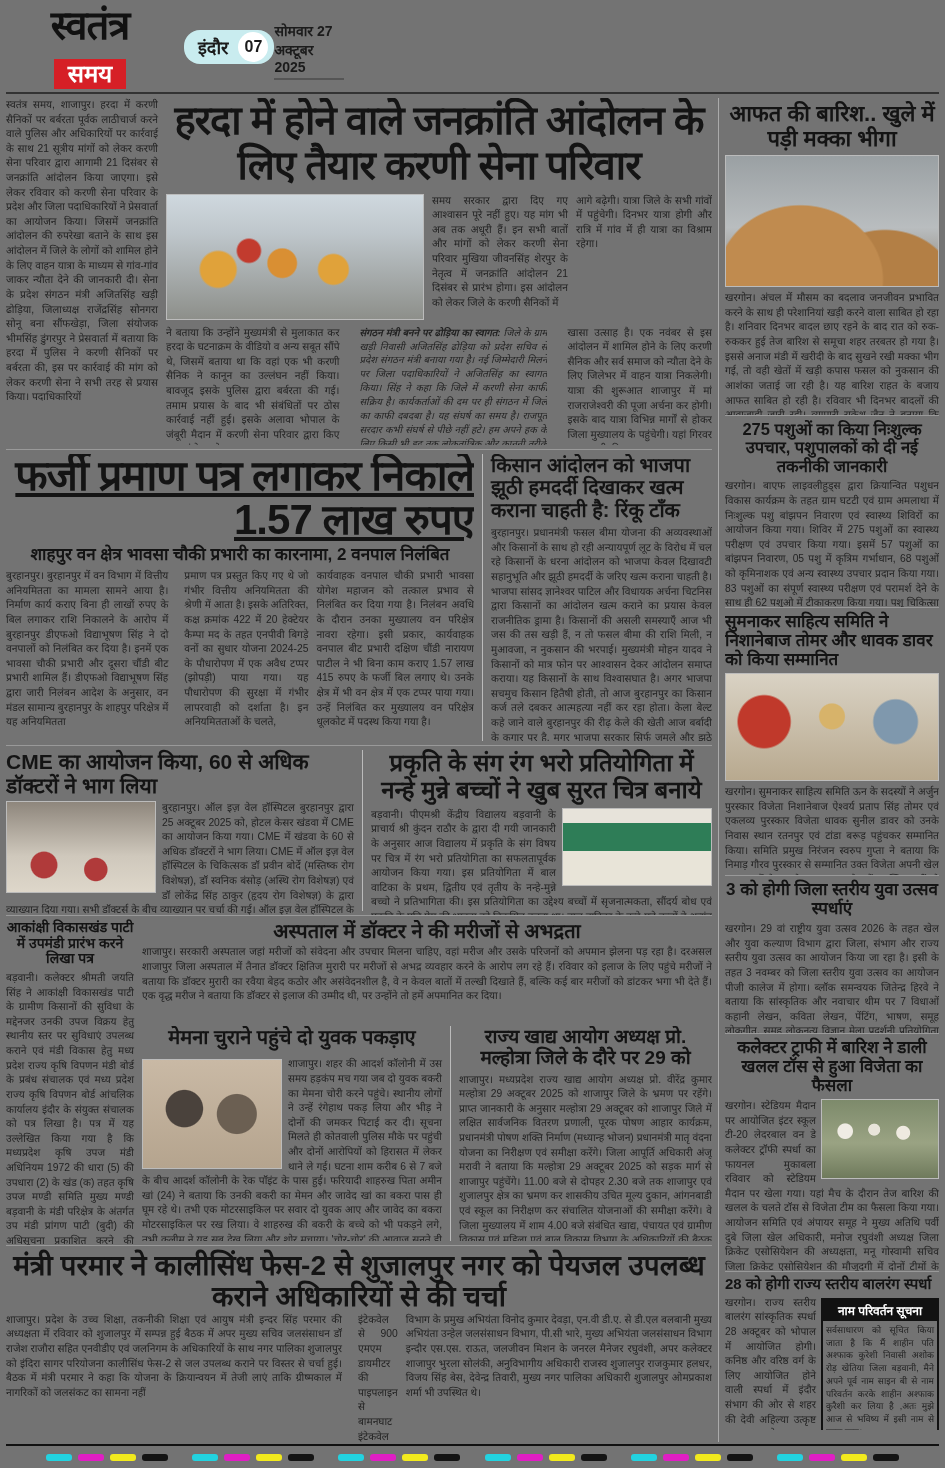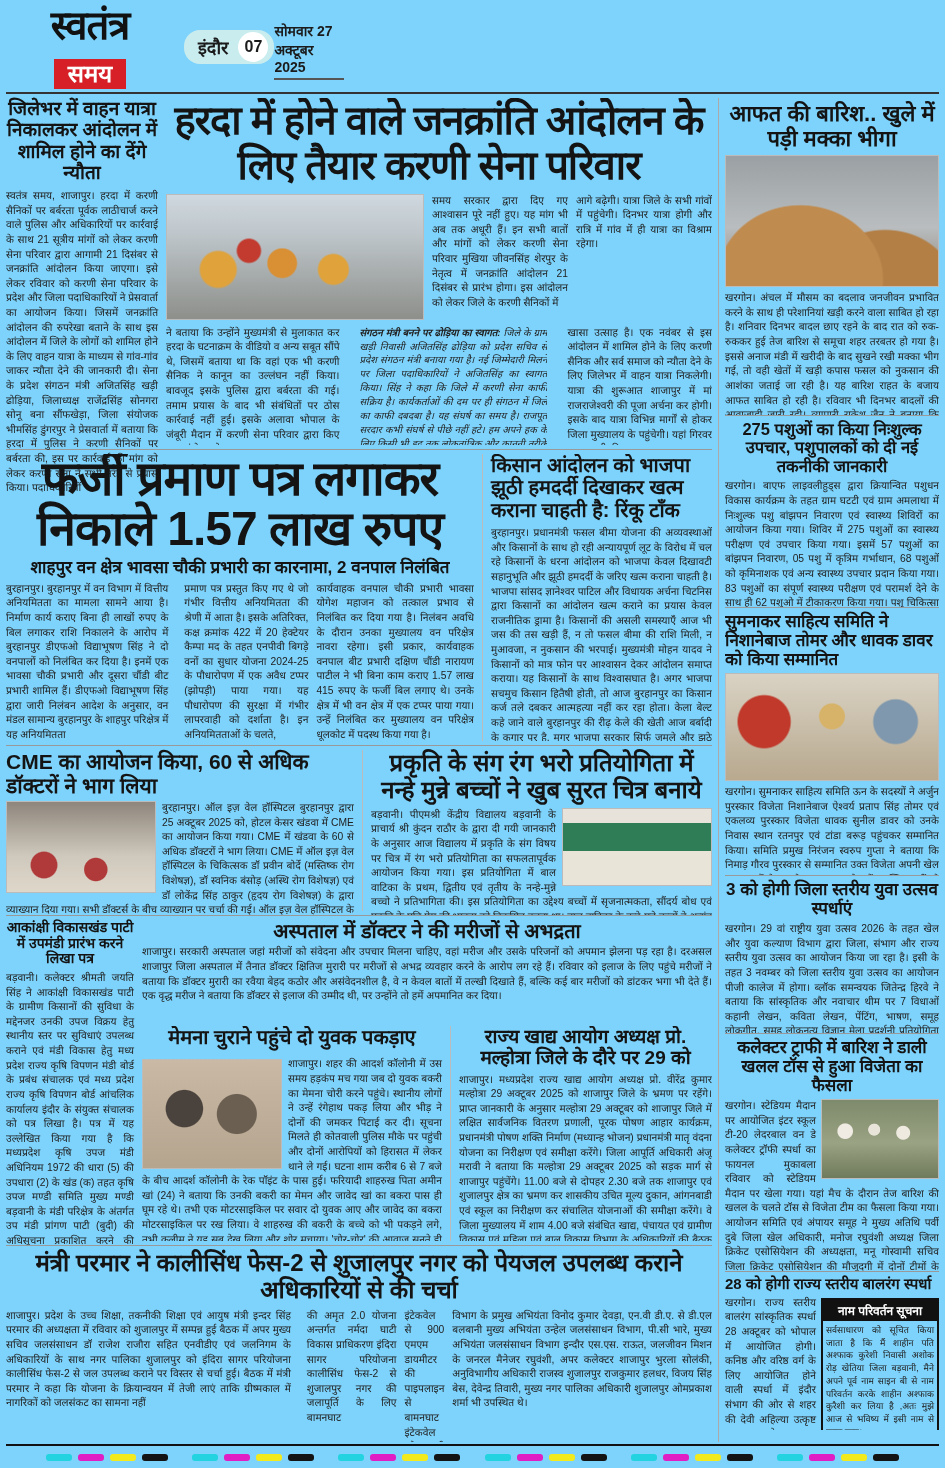--- a/index.html
+++ b/index.html
@@ -1,18 +1,18 @@
 <!DOCTYPE html>
 <html lang="hi"><head>
 <meta charset="utf-8">
 <style>
   * { box-sizing: border-box; margin: 0; padding: 0; }
   html,body { width: 945px; background:#fff; }
   body { font-family:"Liberation Sans","DejaVu Sans",sans-serif; color:#1b1b1b; }
-  .page { width:945px; height:1468px; overflow:hidden; background:#7dd3fc; position:relative; padding:4px 6px 0 6px; }
+  .page { width:945px; height:1468px; overflow:hidden; background:#737373; position:relative; padding:4px 6px 0 6px; }
 
   
   .masthead { display:flex; align-items:stretch; height:86px; gap:10px; }
   .logo { width:168px; display:flex; flex-direction:column; align-items:center; justify-content:center; }
   .logo-top { font-size:40px; font-weight:800; letter-spacing:-1px; color:#111; line-height:1; }
   .logo-bottom { background:#d61f26; color:#fff; font-weight:800; font-size:24px; padding:1px 14px; margin-top:14px; line-height:1.2; }
   .mast-center { flex:1; display:flex; flex-direction:column; justify-content:center; }
   .region-strip { background:#efefef; font-weight:800; font-size:30px; text-align:center; padding:4px 2px; color:#141414; line-height:1.15; }
   .epaper-bar { margin:6px auto 0 auto; width:360px; background:#e6e6e6; display:flex; align-items:center; height:22px; border-bottom:1px solid #777; }
   .epaper-badge { background:#22d3de; color:#fff; font-weight:800; font-size:12px; padding:2px 10px; }
@@ -74,21 +74,21 @@
   .invite { width:152px; }
   .invite h2 { font-size:19px; text-align:center; margin-bottom:6px; }
   .main-art { flex:1; overflow:hidden; }
   .main-art h1 { font-size:40px; text-align:center; letter-spacing:-1px; margin-bottom:6px; }
   .main-row { display:flex; gap:8px; height:128px; margin-bottom:4px; }
   .main-row .photo { width:258px; height:126px; flex:none; }
   .main-row2 { display:flex; gap:20px; height:120px; overflow:hidden; }
 
   .sec-b { height:296px; display:flex; gap:8px; border-bottom:1px solid #999; padding:4px 0; }
   .forgery { width:468px; overflow:hidden; }
-  .forgery h1 { font-size:48px; text-align:center; letter-spacing:-1px; line-height:1.05; }
+  .forgery h1 { font-size:42px; text-align:right; letter-spacing:-1px; line-height:1.05;text-decoration:underline; }
   .forgery h3.sub { font-size:17px; text-align:center; margin:3px 0 5px 0; }
   .forgery .cols { height:168px; }
   .kisan { flex:1; overflow:hidden; border-left:1px solid #bbb; padding-left:8px; }
   .kisan h2 { font-size:20px; margin-bottom:5px; }
 
   .sec-c { height:170px; display:flex; gap:8px; border-bottom:1px solid #999; padding:4px 0; overflow:hidden; }
   .cme { width:348px; }
   .cme h2 { font-size:21px; text-align:left; margin-bottom:4px; }
   .cme .photo { float:left; width:150px; height:92px; margin:0 6px 2px 0; }
   .art { flex:1; border-left:1px solid #bbb; padding-left:8px; }
@@ -102,21 +102,21 @@
   .doctor { height:102px; overflow:hidden; }
   .doctor h2 { font-size:20px; text-align:center; margin-bottom:3px; }
   .d-row { display:flex; gap:8px; flex:1; overflow:hidden; margin-top:4px; }
   .memna { width:300px; }
   .memna h2 { font-size:20px; text-align:center; margin-bottom:9px; }
   .memna .photo { float:left; width:140px; height:110px; margin:2px 6px 2px 0; }
   .food { flex:1; border-left:1px solid #bbb; padding-left:8px; }
   .food h2 { font-size:19px; text-align:center; margin-bottom:4px; }
 
   .sec-e { height:196px; overflow:hidden; padding-top:4px; }
-  .sec-e h2 { font-size:24px; text-align:center; margin-bottom:5px; }
+  .sec-e h2 { font-size:28px; text-align:center; }
   .sec-e .cols { height:152px; }
   .sec-e .photo-wrap { flex:1.9; }
   .pw-cols { display:flex; gap:6px; }
 
   
   .sb { border-bottom:1px solid #999; padding:4px 0; overflow:hidden; }
   .sb h2 { text-align:center; }
   .rain { height:318px; }
   .rain h2 { font-size:22px; margin-bottom:4px; }
   .rain .photo { height:132px; margin-bottom:4px; }
@@ -163,21 +163,20 @@
     </div>
   </header>
   <div class="head-rule"></div>
 
   <div class="content">
 
     <div class="main-col">
 
       <section class="sec-top">
         <article class="invite">
-          <h2>जिलेभर में वाहन यात्रा निकालकर आंदोलन में शामिल होने का देंगे न्यौता</h2>
           <p class="body-txt">स्वतंत्र समय, शाजापुर। हरदा में करणी सैनिकों पर बर्बरता पूर्वक लाठीचार्ज करने वाले पुलिस और अधिकारियों पर कार्रवाई के साथ 21 सूत्रीय मांगों को लेकर करणी सेना परिवार द्वारा आगामी 21 दिसंबर से जनक्रांति आंदोलन किया जाएगा। इसे लेकर रविवार को करणी सेना परिवार के प्रदेश और जिला पदाधिकारियों ने प्रेसवार्ता का आयोजन किया। जिसमें जनक्रांति आंदोलन की रुपरेखा बताने के साथ इस आंदोलन में जिले के लोगों को शामिल होने के लिए वाहन यात्रा के माध्यम से गांव-गांव जाकर न्यौता देने की जानकारी दी। सेना के प्रदेश संगठन मंत्री अजितसिंह खड़ी ढोड़िया, जिलाध्यक्ष राजेंद्रसिंह सोनगरा सोनू बना सौंफखेड़ा, जिला संयोजक भीमसिंह डुंगरपुर ने प्रेसवार्ता में बताया कि हरदा में पुलिस ने करणी सैनिकों पर बर्बरता की, इस पर कार्रवाई की मांग को लेकर करणी सेना ने सभी तरह से प्रयास किया। पदाधिकारियों</p>
         </article>
         <article class="main-art">
           <h1>हरदा में होने वाले जनक्रांति आंदोलन के लिए तैयार करणी सेना परिवार</h1>
           <div class="main-row">
             <div class="photo p-garland"></div>
             <p class="body-txt" style="flex:1">समय सरकार द्वारा दिए गए आश्वासन पूरे नहीं हुए। यह मांग भी अब तक अधूरी हैं। इन सभी बातों और मांगों को लेकर करणी सेना परिवार मुखिया जीवनसिंह शेरपुर के नेतृत्व में जनक्रांति आंदोलन 21 दिसंबर से प्रारंभ होगा। इस आंदोलन को लेकर जिले के करणी सैनिकों में</p>
             <p class="body-txt" style="flex:1">आगे बढ़ेगी। यात्रा जिले के सभी गांवों में पहुंचेगी। दिनभर यात्रा होगी और रात्रि में गांव में ही यात्रा का विश्राम रहेगा।</p>
           </div>
           <div class="main-row2">
@@ -252,21 +251,20 @@
         <h2>मंत्री परमार ने कालीसिंध फेस-2 से शुजालपुर नगर को पेयजल उपलब्ध कराने अधिकारियों से की चर्चा</h2>
         <div class="cols">
           <p class="body-txt">शाजापुर। प्रदेश के उच्च शिक्षा, तकनीकी शिक्षा एवं आयुष मंत्री इन्दर सिंह परमार की अध्यक्षता में रविवार को शुजालपुर में सम्पन्न हुई बैठक में अपर मुख्य सचिव जलसंसाधन डॉ राजेश राजौरा सहित एनवीडीए एवं जलनिगम के अधिकारियों के साथ नगर पालिका शुजालपुर को इंदिरा सागर परियोजना कालीसिंध फेस-2 से जल उपलब्ध कराने पर विस्तर से चर्चा हुई। बैठक में मंत्री परमार ने कहा कि योजना के क्रियान्वयन में तेजी लाएं ताकि ग्रीष्मकाल में नागरिकों को जलसंकट का सामना नहीं</p>
           <div class="photo-wrap">
 
             <div class="pw-cols">
               
               
             </div>
           </div>
-          <p class="body-txt">की अमृत 2.0 योजना अन्तर्गत नर्मदा घाटी विकास प्राधिकरण इंदिरा सागर परियोजना कालीसिंध फेस-2 से शुजालपुर नगर की जलापूर्ति के लिए बामनघाट</p>
           <p class="body-txt" style="flex:1.3">इंटेकवेल से 900 एमएम डायमीटर की पाइपलाइन से बामनघाट इंटेकवेल को पानी उपलब्ध कराने पर चर्चा हुई। टेपिंग पाईंट के माध्यम से बामनघाट पर पेयजल आपूर्ति की विस्तृत जानकारी कार्यपालन यंत्री नर्मदा विकास संभाग कालीसिंध फेस-2 सी.वी टटवाल के द्वारा दी गई। टटवाल ने बताया कि ग्रीष्मकाल में बामनघाट डेम पर पानी की उपलब्धता कम होने पर टेपिंग पाईंट के माध्यम से जल की आपूर्ति सुचारू रूप से की जाएगी, जिससे कि नगरीय क्षेत्र में जल संकट की स्थिति से मुक्ति मिलेगी।</p>
           <p class="body-txt">विभाग के प्रमुख अभियंता विनोद कुमार देवड़ा, एन.वी डी.ए. से डी.एल बलबानी मुख्य अभियंता उन्हेल जलसंसाधन विभाग, पी.सी भारे, मुख्य अभियंता जलसंसाधन विभाग इन्दौर एस.एस. राऊत, जलजीवन मिशन के जनरल मैनेजर रघुवंशी, अपर कलेक्टर शाजापुर भुरला सोलंकी, अनुविभागीय अधिकारी राजस्व शुजालपुर राजकुमार हलधर, विजय सिंह बेस, देवेन्द्र तिवारी, मुख्य नगर पालिका अधिकारी शुजालपुर ओमप्रकाश शर्मा भी उपस्थित थे।</p>
         </div>
       </section>
     </div>
 
     <aside class="side-col">
       <article class="sb rain">
         <h2>आफत की बारिश.. खुले में पड़ी मक्का भीगा</h2>
         <div class="photo p-grain"></div>

